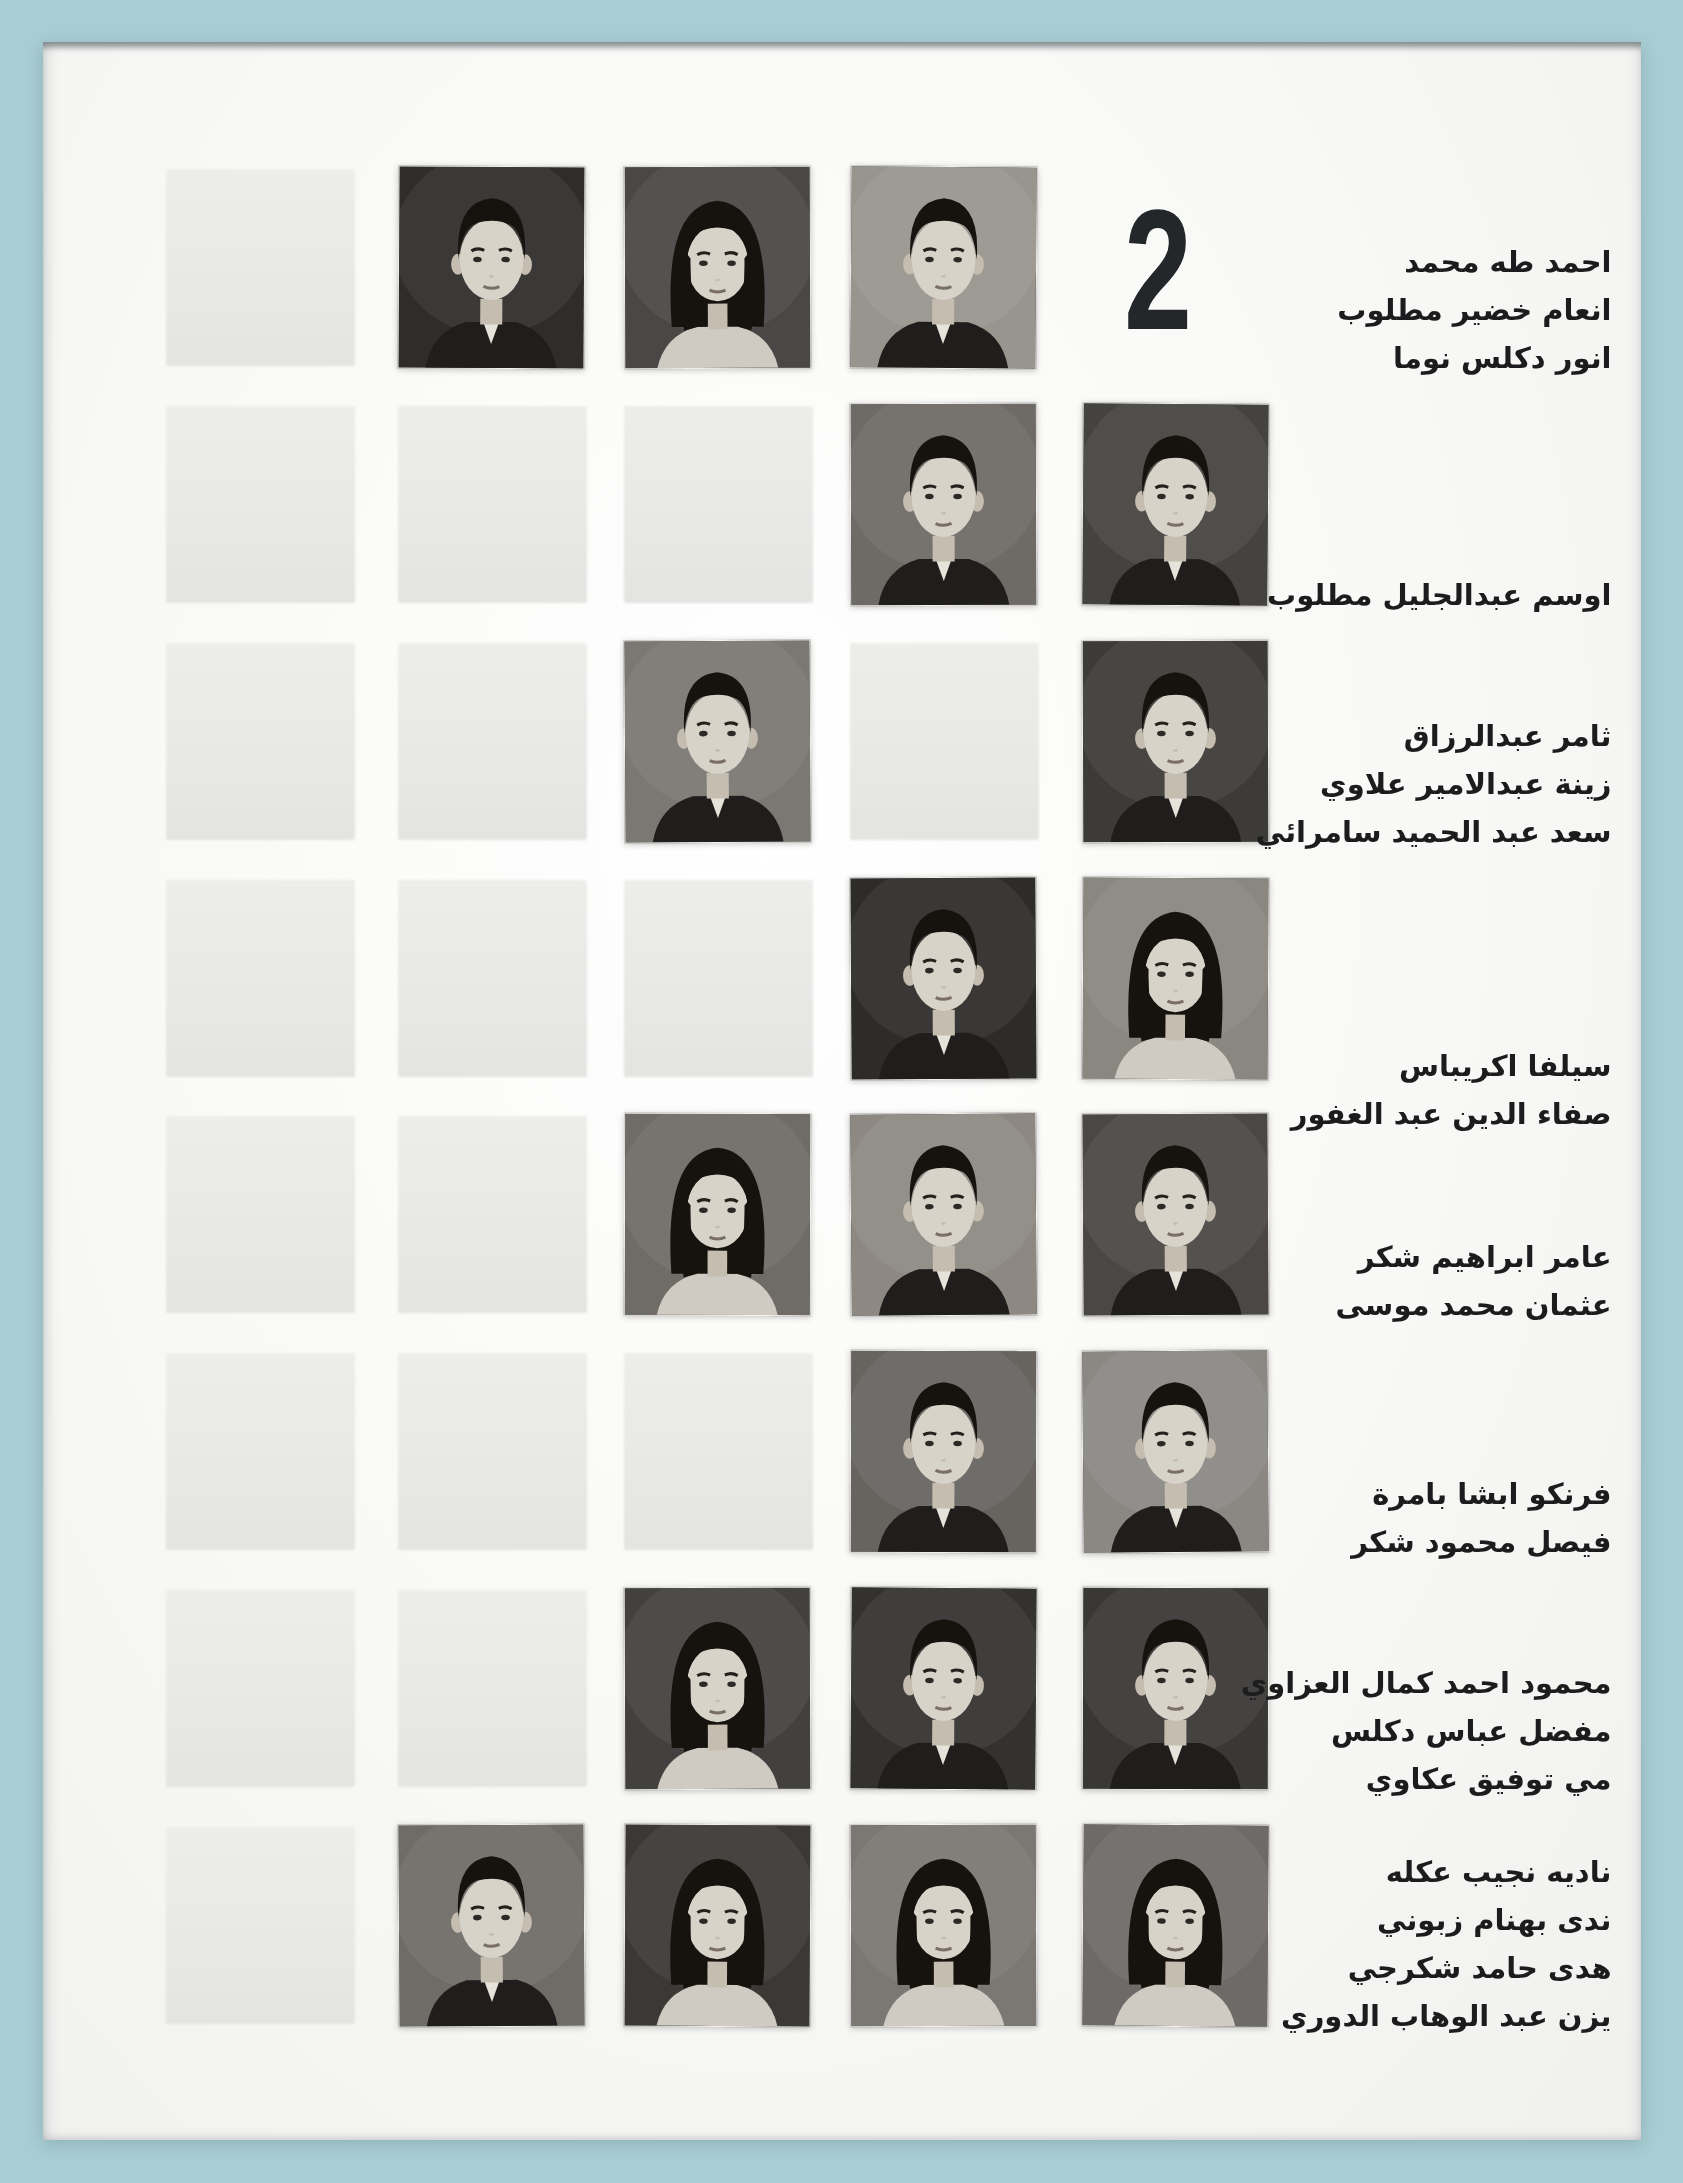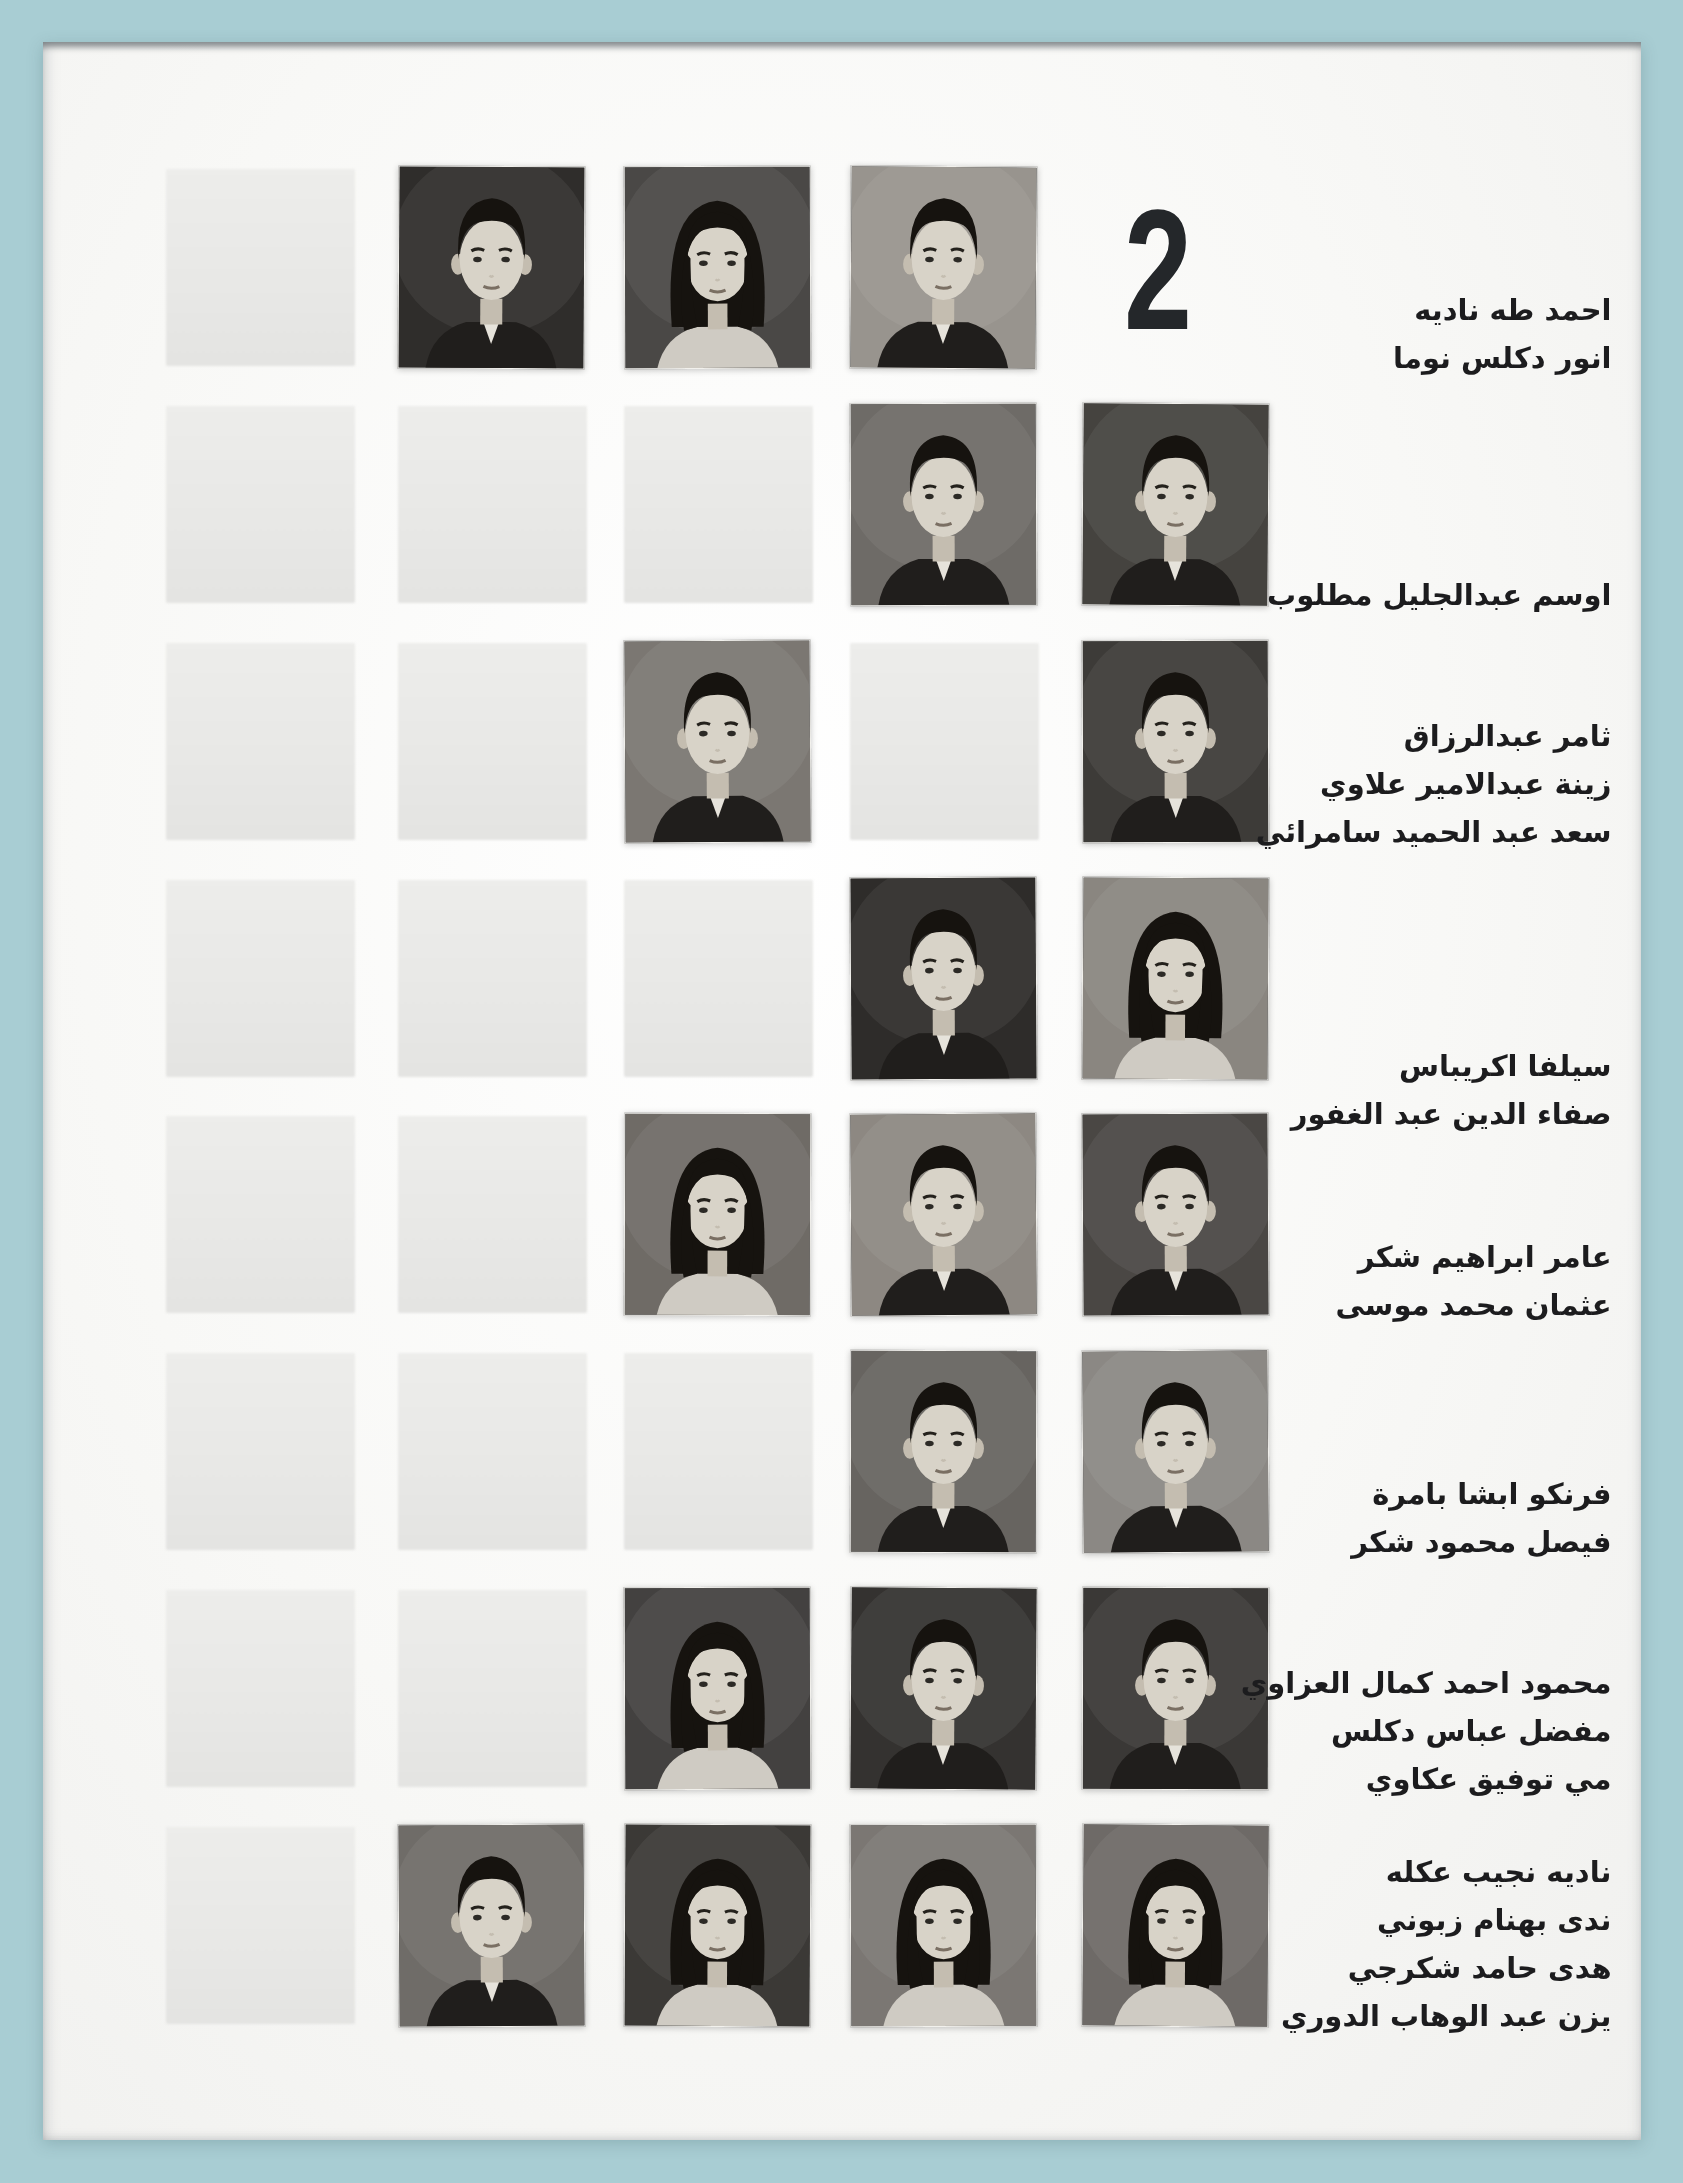--- a/index.html
+++ b/index.html
@@ -461,21 +461,22 @@
             <ellipse cx="174" cy="158" rx="7" ry="4.5" fill="#2c2a26"></ellipse>
             <path d="M118 144 Q128 138 139 143" stroke="#24211c" stroke-width="5" fill="none"></path>
             <path d="M163 143 Q174 138 184 144" stroke="#24211c" stroke-width="5" fill="none"></path>
             <path d="M148 184 Q151 188 154 184" stroke="#c4bdb0" stroke-width="4" fill="none"></path>
             <path d="M138 202 Q151 208 164 202" stroke="#7a6f63" stroke-width="5" fill="none"></path>
           </svg>
         </div>
       </div>
     <div id="names">
         <div class="name-group" style="bottom: 1758px;">
-          <div class="student-name">احمد طه ناديه</div>
+          <div class="student-name">احمد طه محمد</div>
+          <div class="student-name">انعام خضير مطلوب</div>
           <div class="student-name">انور دكلس نوما</div>
         </div>
         <div class="name-group" style="bottom: 1521px;">
           <div class="student-name">اوسم عبدالجليل مطلوب</div>
         </div>
         <div class="name-group" style="bottom: 1284px; text-align: right;">
           <div class="student-name">ثامر عبدالرزاق</div>
           <div class="student-name">زينة عبدالامير علاوي</div>
           <div class="student-name">سعد عبد الحميد سامرائي</div>
         </div>

